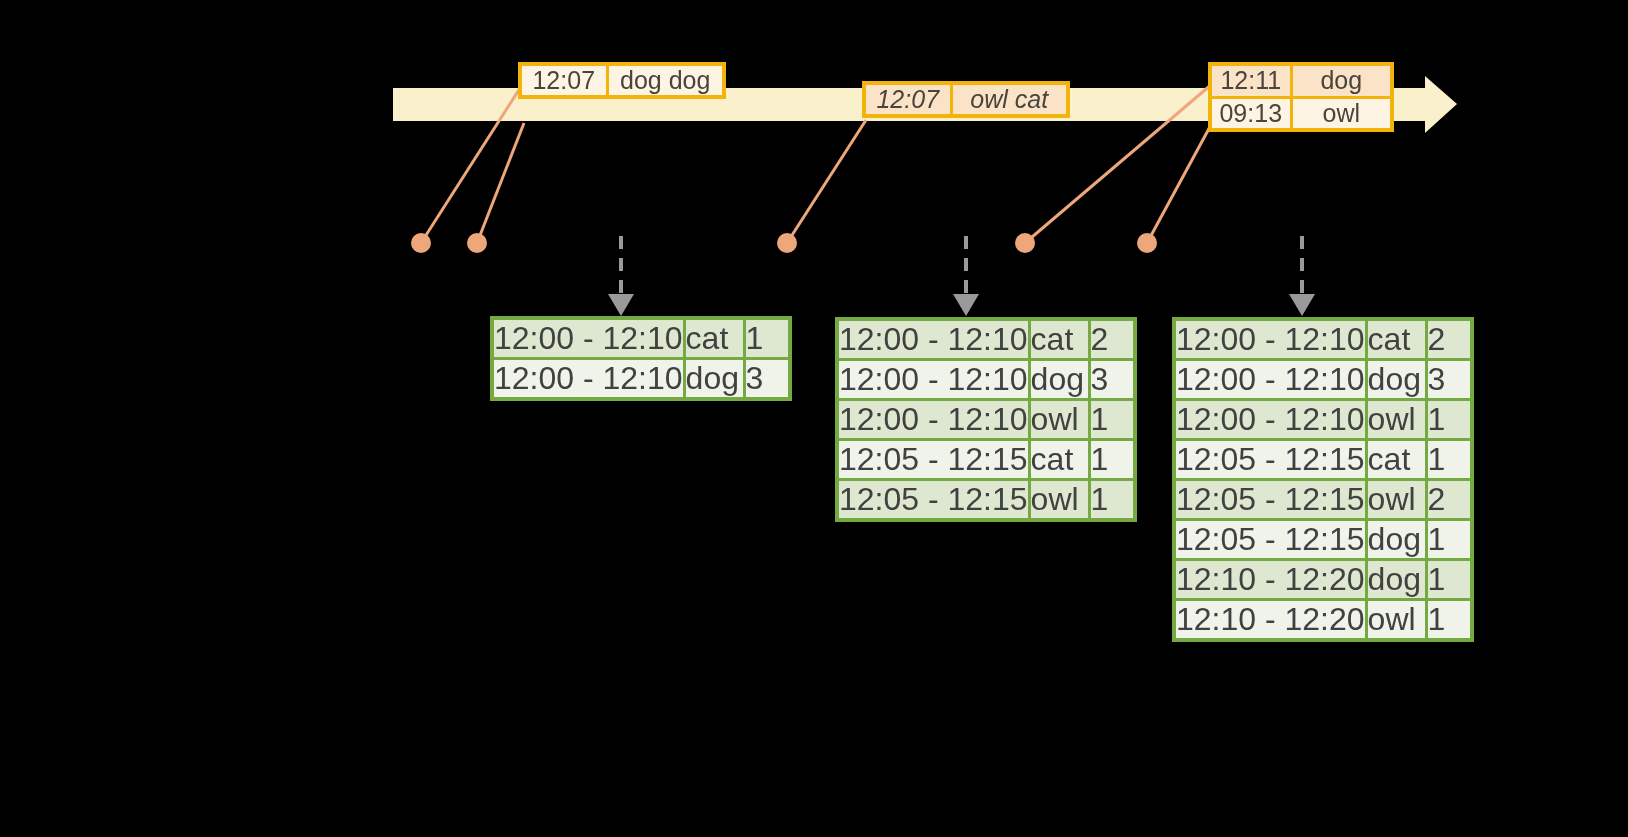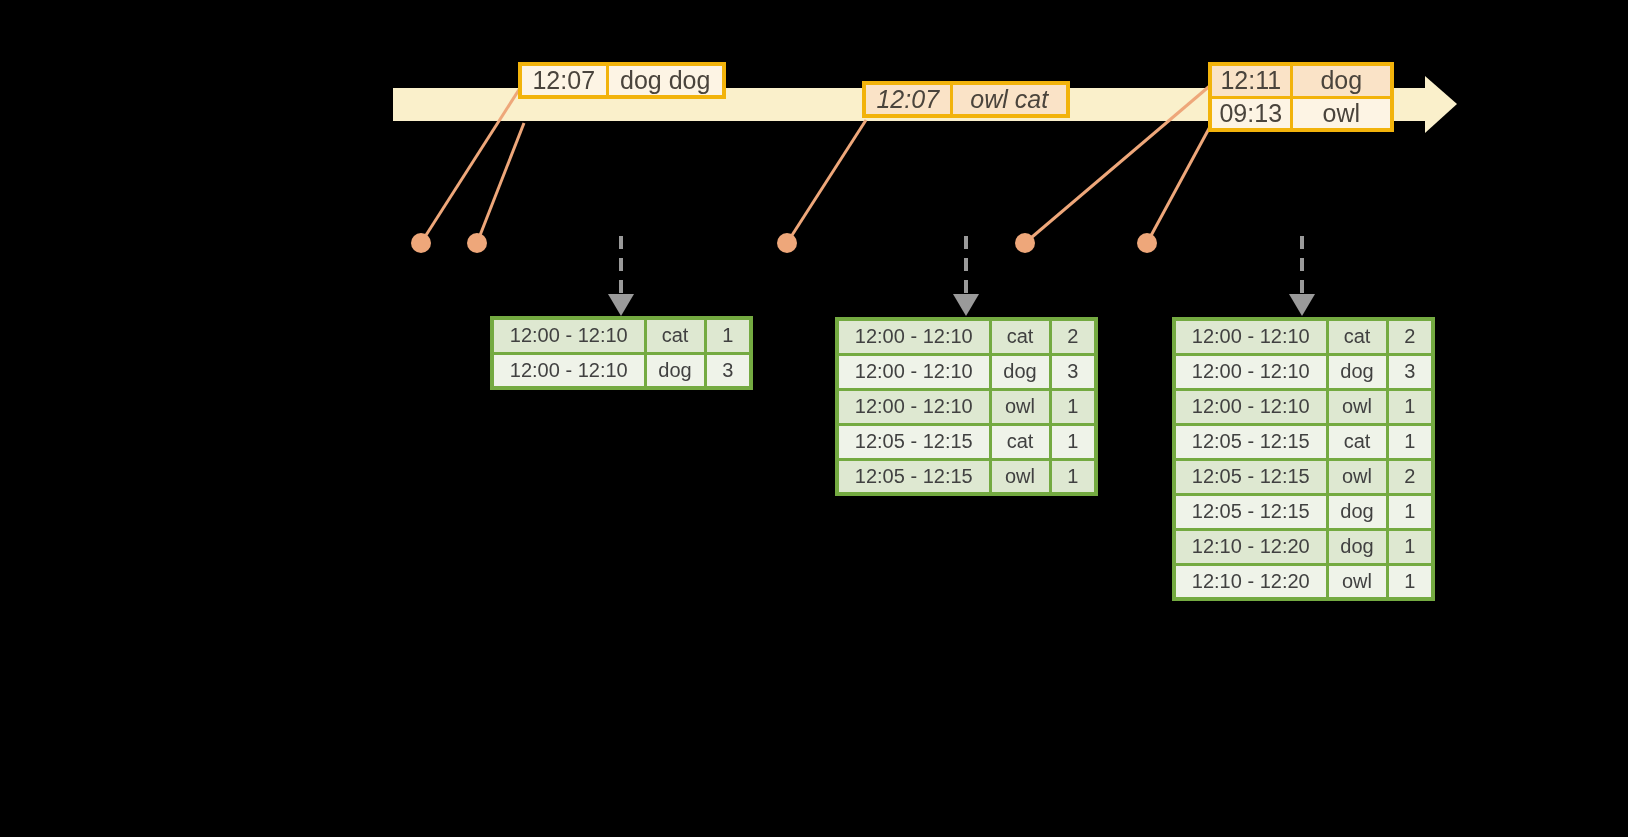--- a/index.html
+++ b/index.html
@@ -23,22 +23,22 @@
   .et-words { width:117px; }
   .e3 .et-time  { width:81px; }
   .e3 .et-words { width:101px; }
   #event-table-1 { left:518px; top:62px; }
   #event-table-2 { left:862px; top:81px;font-style:italic; }
   #event-table-3 { left:1208px; top:62px;padding-left:40px; }
 
   
   .result-table { border:4px solid var(--green); }
   .result-table td {
-    border:3px solid var(--green); height:35px; text-align:center;
-    font-size:20px; color:#414141; overflow:hidden; white-space:nowrap;
+    border:3px solid var(--green); height:35px; text-align:left;
+    font-size:32px; color:#414141; overflow:hidden; white-space:nowrap;
   }
   .result-table tr.dark td  { background:var(--green_row_dark); }
   .result-table tr.light td { background:var(--green_row_light); }
   .rt-window { width:153px; }
   .rt-word   { width:60px; }
   .rt-count  { width:46px; }
   #result-table-1 { left:490px;  top:316px; }
   #result-table-2 { left:835px;  top:317px; }
   #result-table-3 { left:1172px; top:317px; }
 </style>

